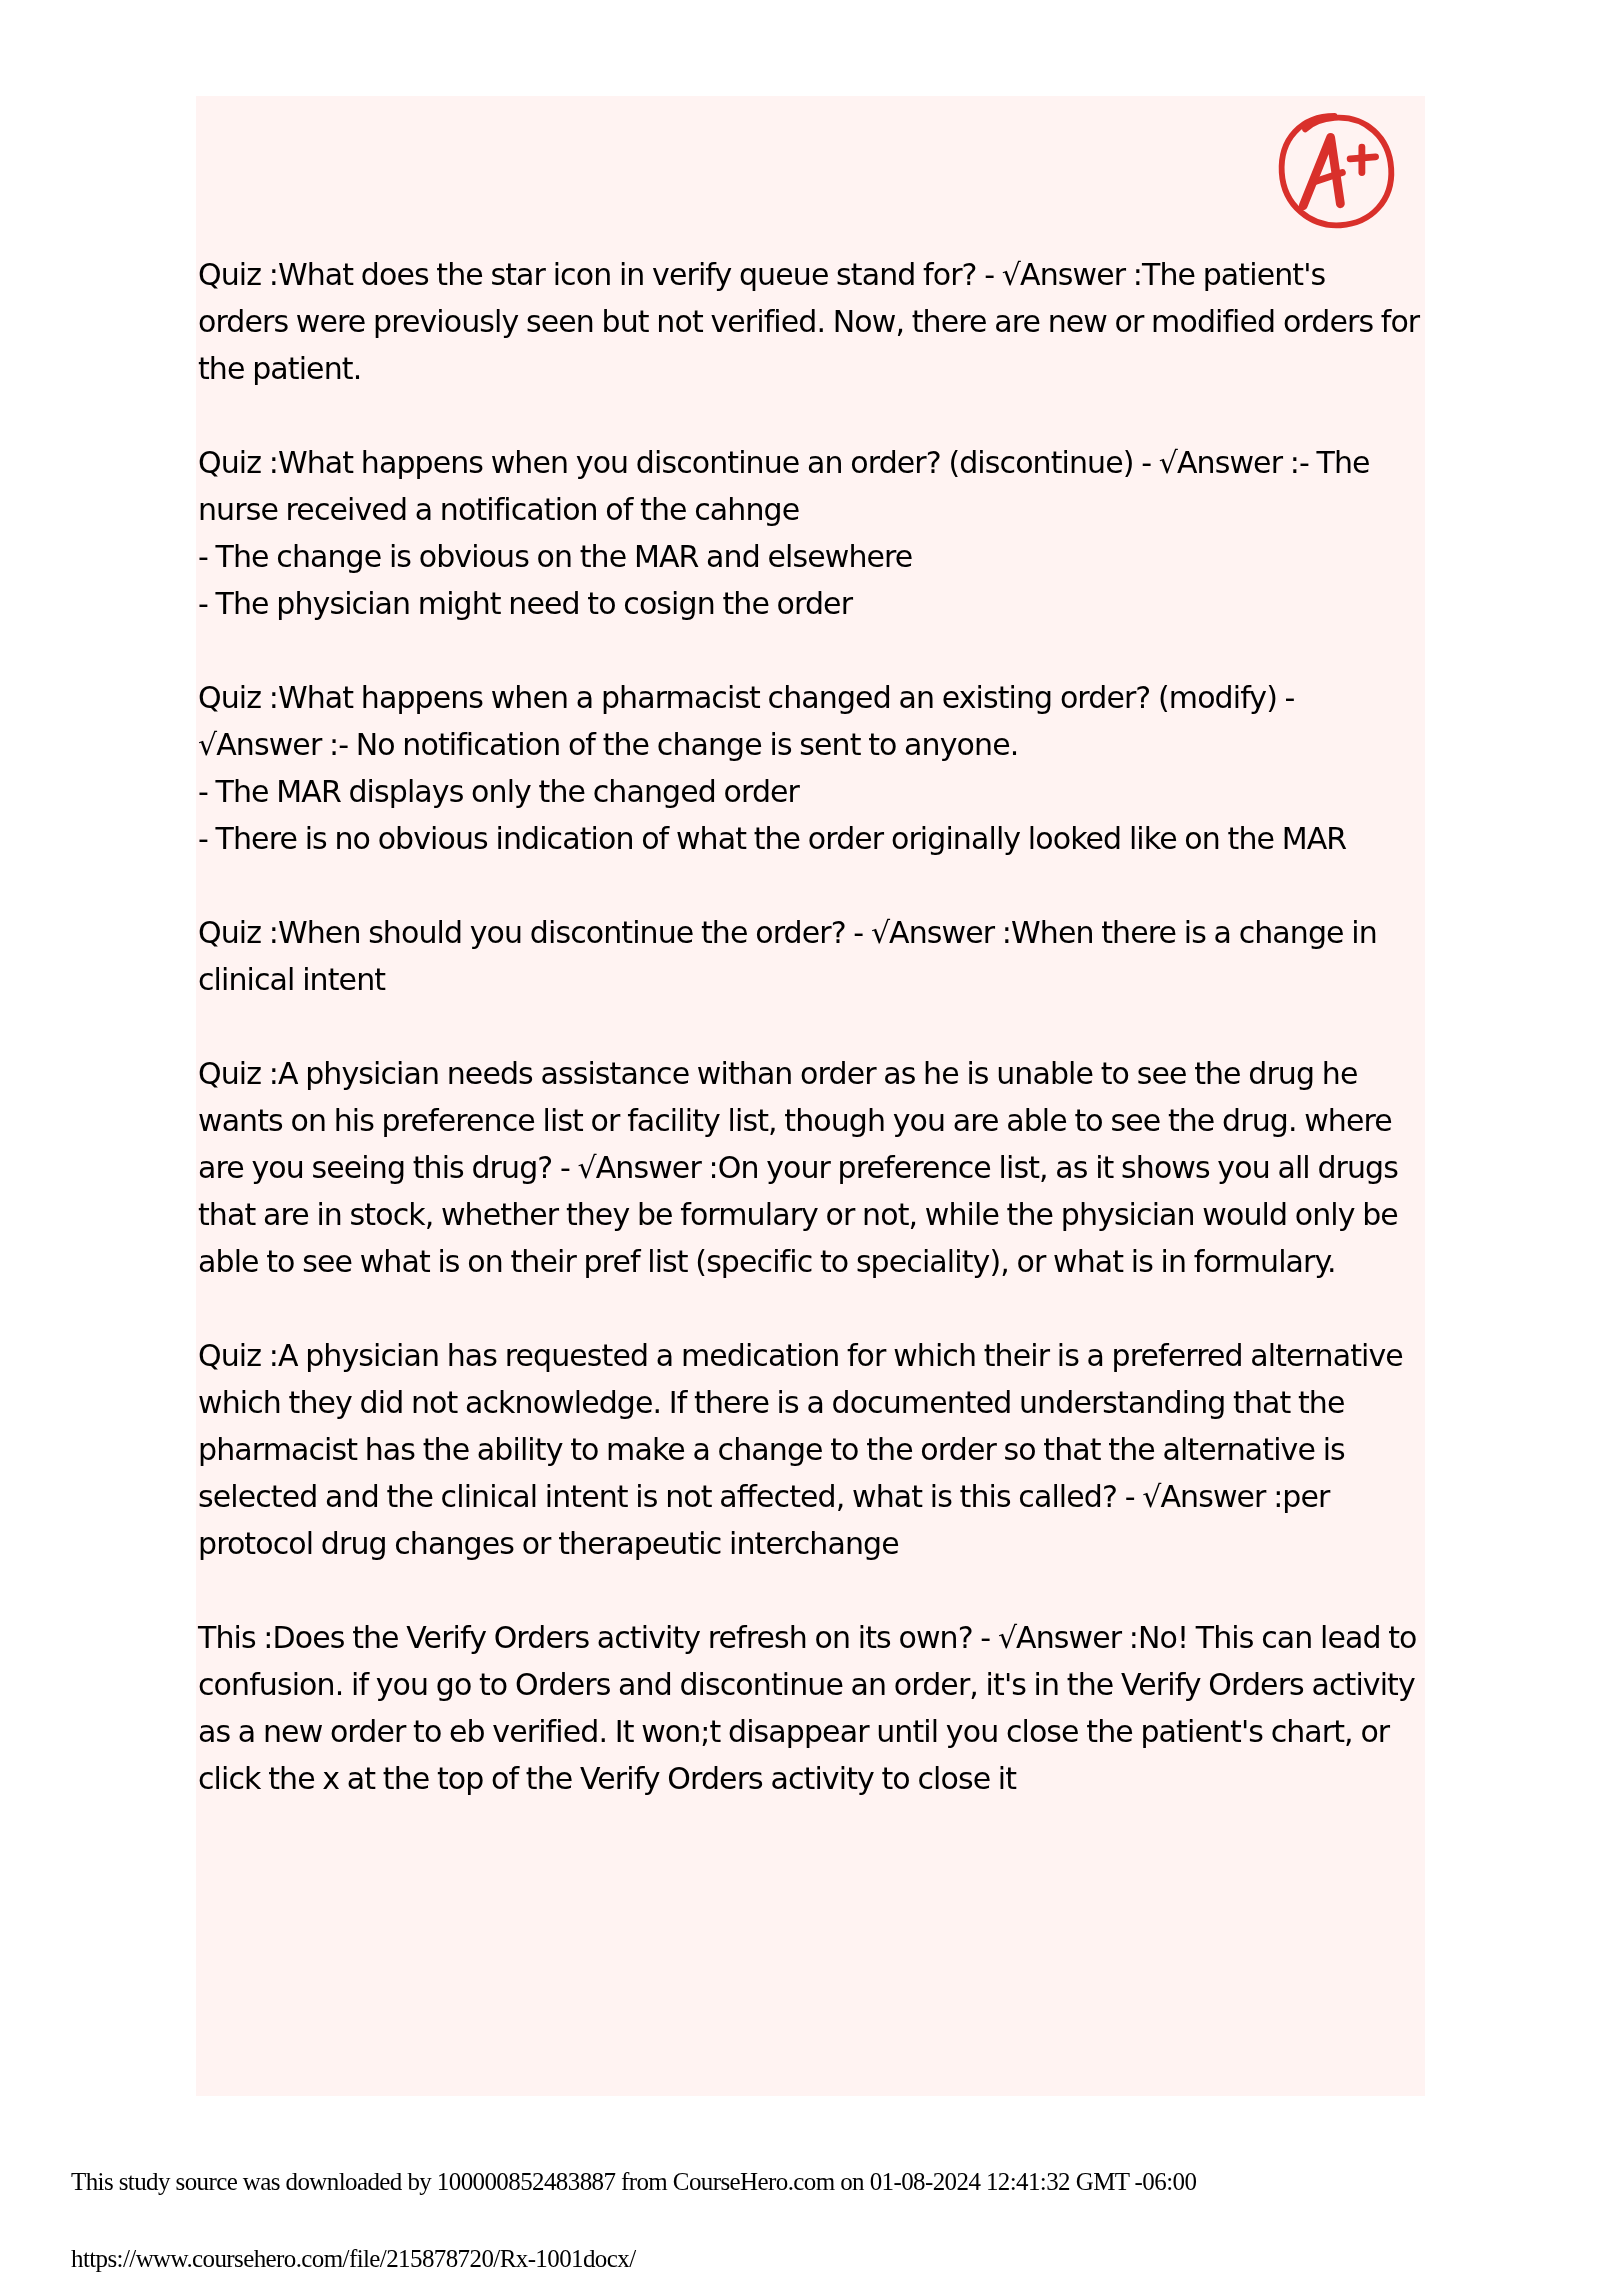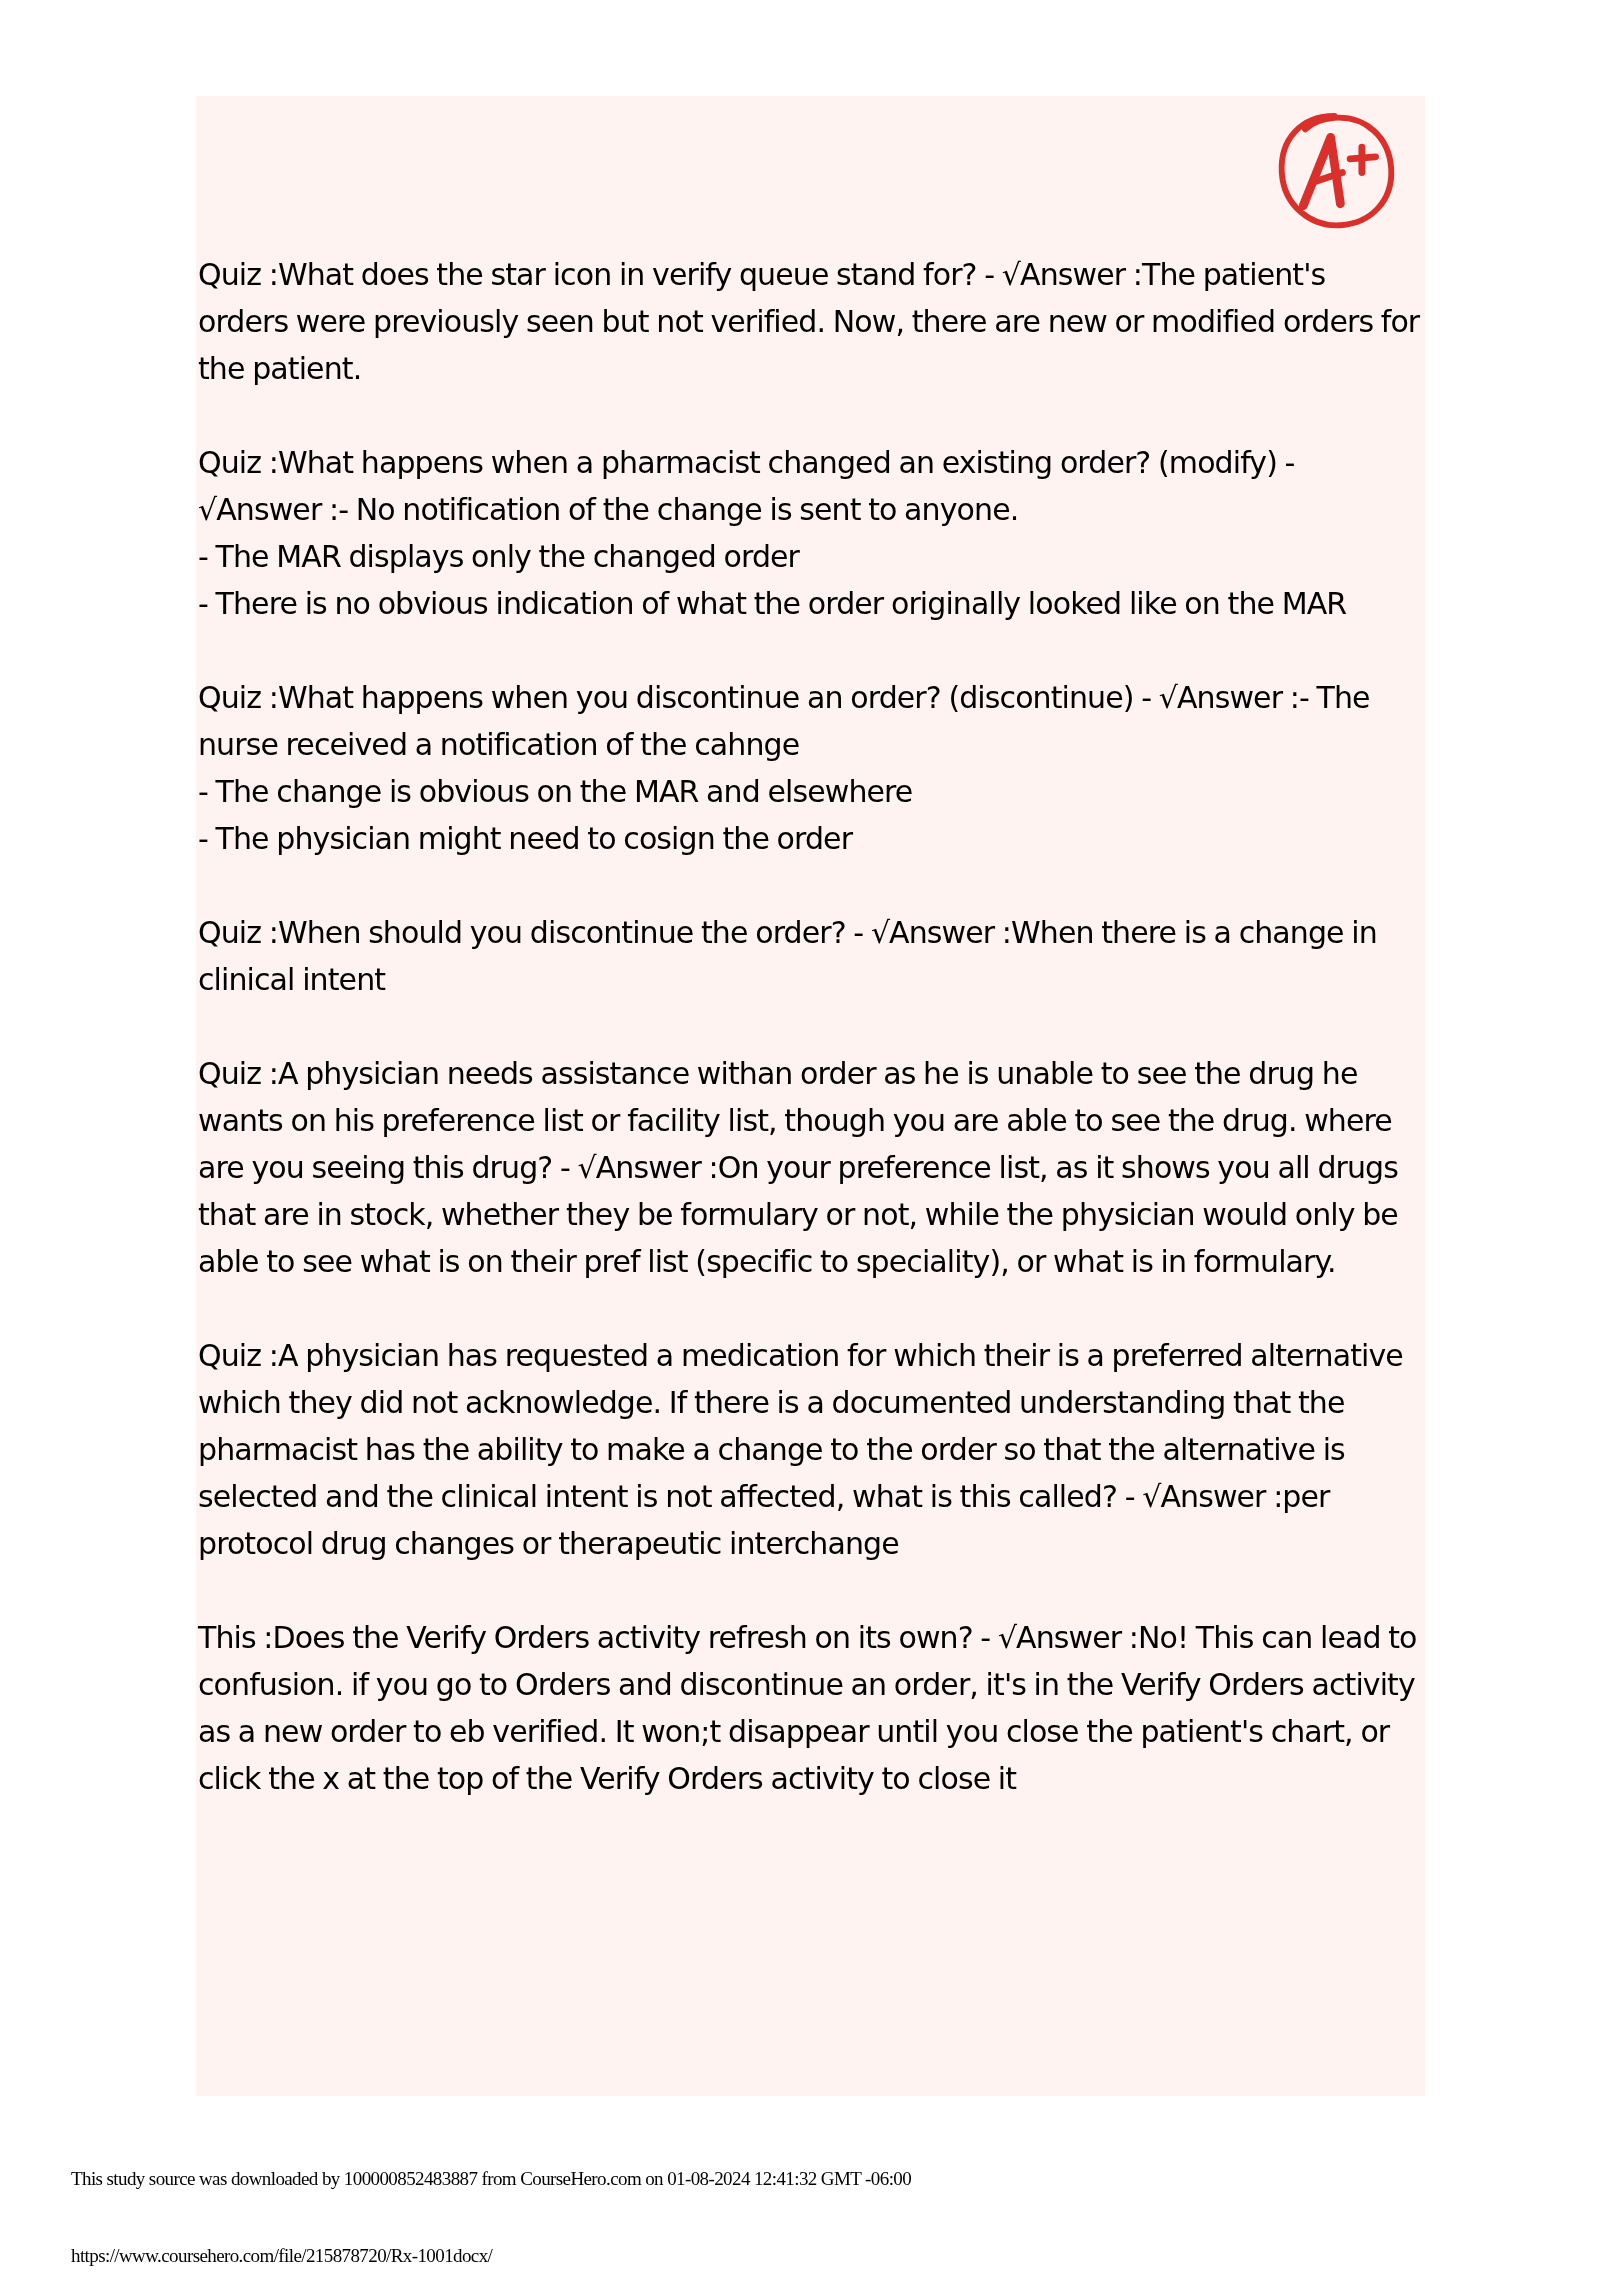--- a/index.html
+++ b/index.html
@@ -41,21 +41,21 @@
     word-spacing: -1px;
   }
   .qa {
     margin: 16px 0 47px 0;
     white-space: pre-wrap;
   }
   .footer {
     position: absolute;
     left: 71px;
     font-family: "Liberation Serif", serif;
-    font-size: 19px;
+    font-size: 25px;
     color: #000000;
     letter-spacing: -0.6px;
   }
   .footer.source { top: 2168px; }
   .footer.url { top: 2245px; font-family: Liberation Serif, serif; }
 </style>
 </head>
 <body>
 
 <div class="page-box"></div>
@@ -65,26 +65,26 @@
     <path d="M 64 8 C 30 8, 8 32, 10 66 C 12 100, 40 122, 70 120 C 102 118, 124 94, 122 62 C 120 30, 96 8, 64 10 C 50 11, 40 16, 34 22" fill="none" stroke="#d9302b" stroke-width="6" stroke-linecap="round"></path>
     <path d="M 32 100 L 60 30 L 70 98" fill="none" stroke="#d9302b" stroke-width="9" stroke-linecap="round" stroke-linejoin="round"></path>
     <path d="M 42 76 L 72 66" fill="none" stroke="#d9302b" stroke-width="7" stroke-linecap="round"></path>
     <path d="M 92 40 L 92 66" fill="none" stroke="#d9302b" stroke-width="7" stroke-linecap="round"></path>
     <path d="M 80 52 L 106 50" fill="none" stroke="#d9302b" stroke-width="7" stroke-linecap="round"></path>
   </svg>
 </div>
 
 <div class="content">
   <div class="qa"><span>Quiz :What does the star icon in verify queue stand for? - </span><span>√Answer :The patient's orders were previously seen but not verified. Now, there are new or modified orders for the patient.</span></div>
+  <div class="qa"><span>Quiz :What happens when you discontinue an order? (discontinue) - </span><span>√Answer :- The nurse received a notification of the cahnge
+- The change is obvious on the MAR and elsewhere
+- The physician might need to cosign the order</span></div>
   <div class="qa"><span>Quiz :What happens when a pharmacist changed an existing order? (modify) - </span><span>√Answer :- No notification of the change is sent to anyone.
 - The MAR displays only the changed order
 - There is no obvious indication of what the order originally looked like on the MAR</span></div>
-  <div class="qa"><span>Quiz :What happens when you discontinue an order? (discontinue) - </span><span>√Answer :- The nurse received a notification of the cahnge
-- The change is obvious on the MAR and elsewhere
-- The physician might need to cosign the order</span></div>
   <div class="qa"><span>Quiz :When should you discontinue the order? - </span><span>√Answer :When there is a change in clinical intent</span></div>
   <div class="qa"><span>Quiz :A physician needs assistance withan order as he is unable to see the drug he wants on his preference list or facility list, though you are able to see the drug. where are you seeing this drug? - </span><span>√Answer :On your preference list, as it shows you all drugs that are in stock, whether they be formulary or not, while the physician would only be able to see what is on their pref list (specific to speciality), or what is in formulary.</span></div>
   <div class="qa"><span>Quiz :A physician has requested a medication for which their is a preferred alternative which they did not acknowledge. If there is a documented understanding that the pharmacist has the ability to make a change to the order so that the alternative is selected and the clinical intent is not affected, what is this called? - </span><span>√Answer :per protocol drug changes or therapeutic interchange</span></div>
   <div class="qa"><span>This :Does the Verify Orders activity refresh on its own? - </span><span>√Answer :No! This can lead to confusion. if you go to Orders and discontinue an order, it's in the Verify Orders activity as a new order to eb verified. It won;t disappear until you close the patient's chart, or click the x at the top of the Verify Orders activity to close it</span></div>
 </div>
 
 <div class="footer source">This study source was downloaded by 100000852483887 from CourseHero.com on 01-08-2024 12:41:32 GMT -06:00</div>
 <div class="footer url">https://www.coursehero.com/file/215878720/Rx-1001docx/</div>
 
 

